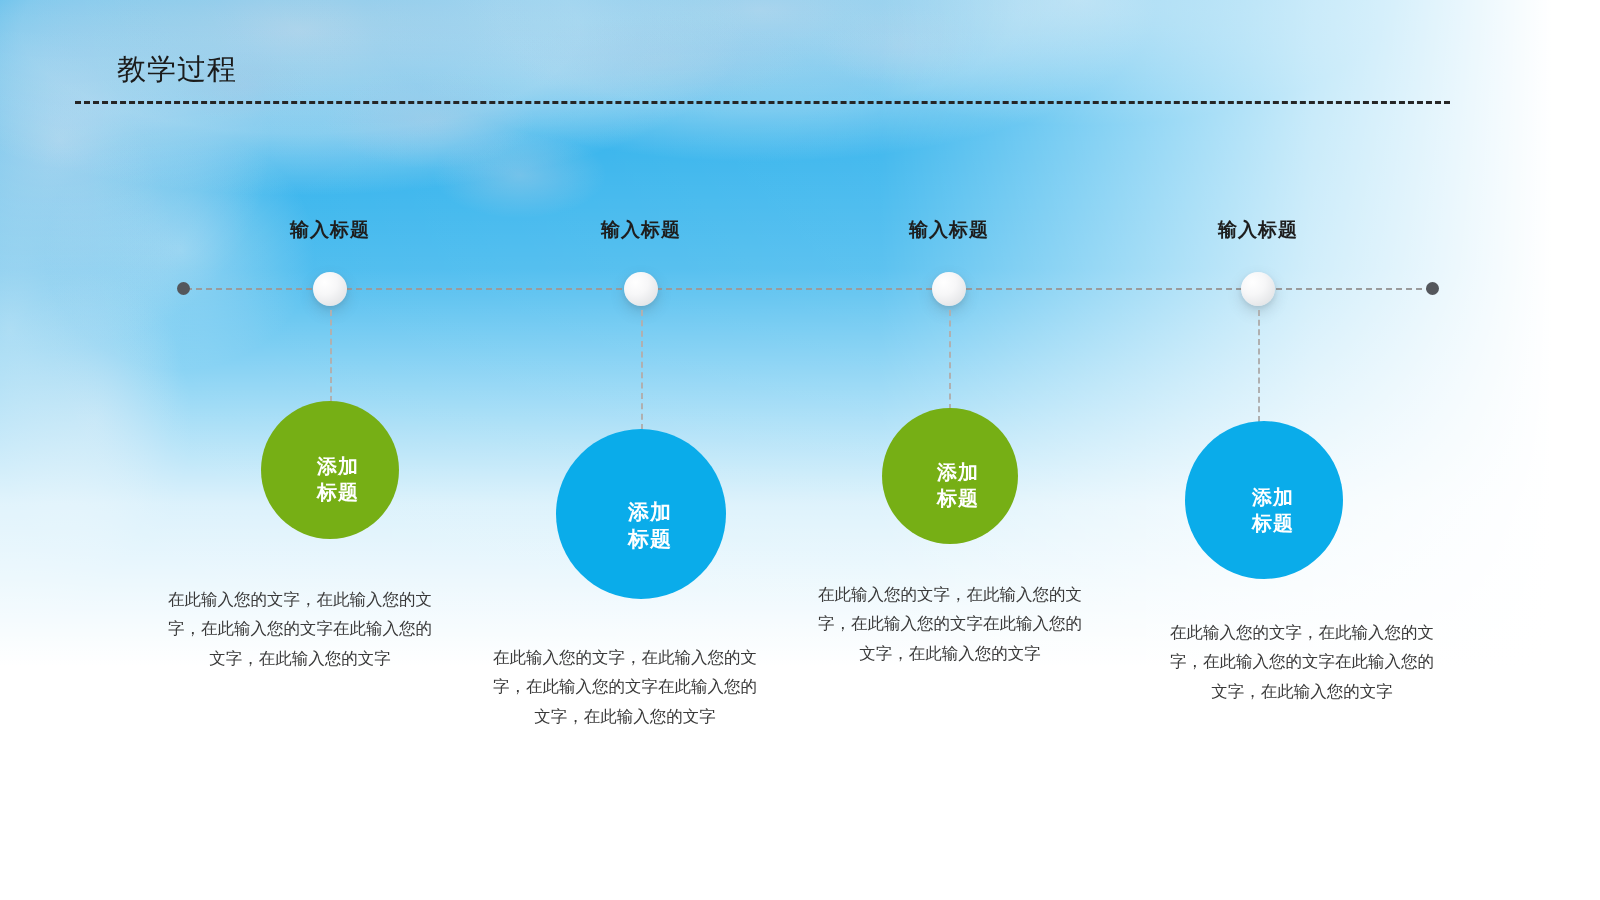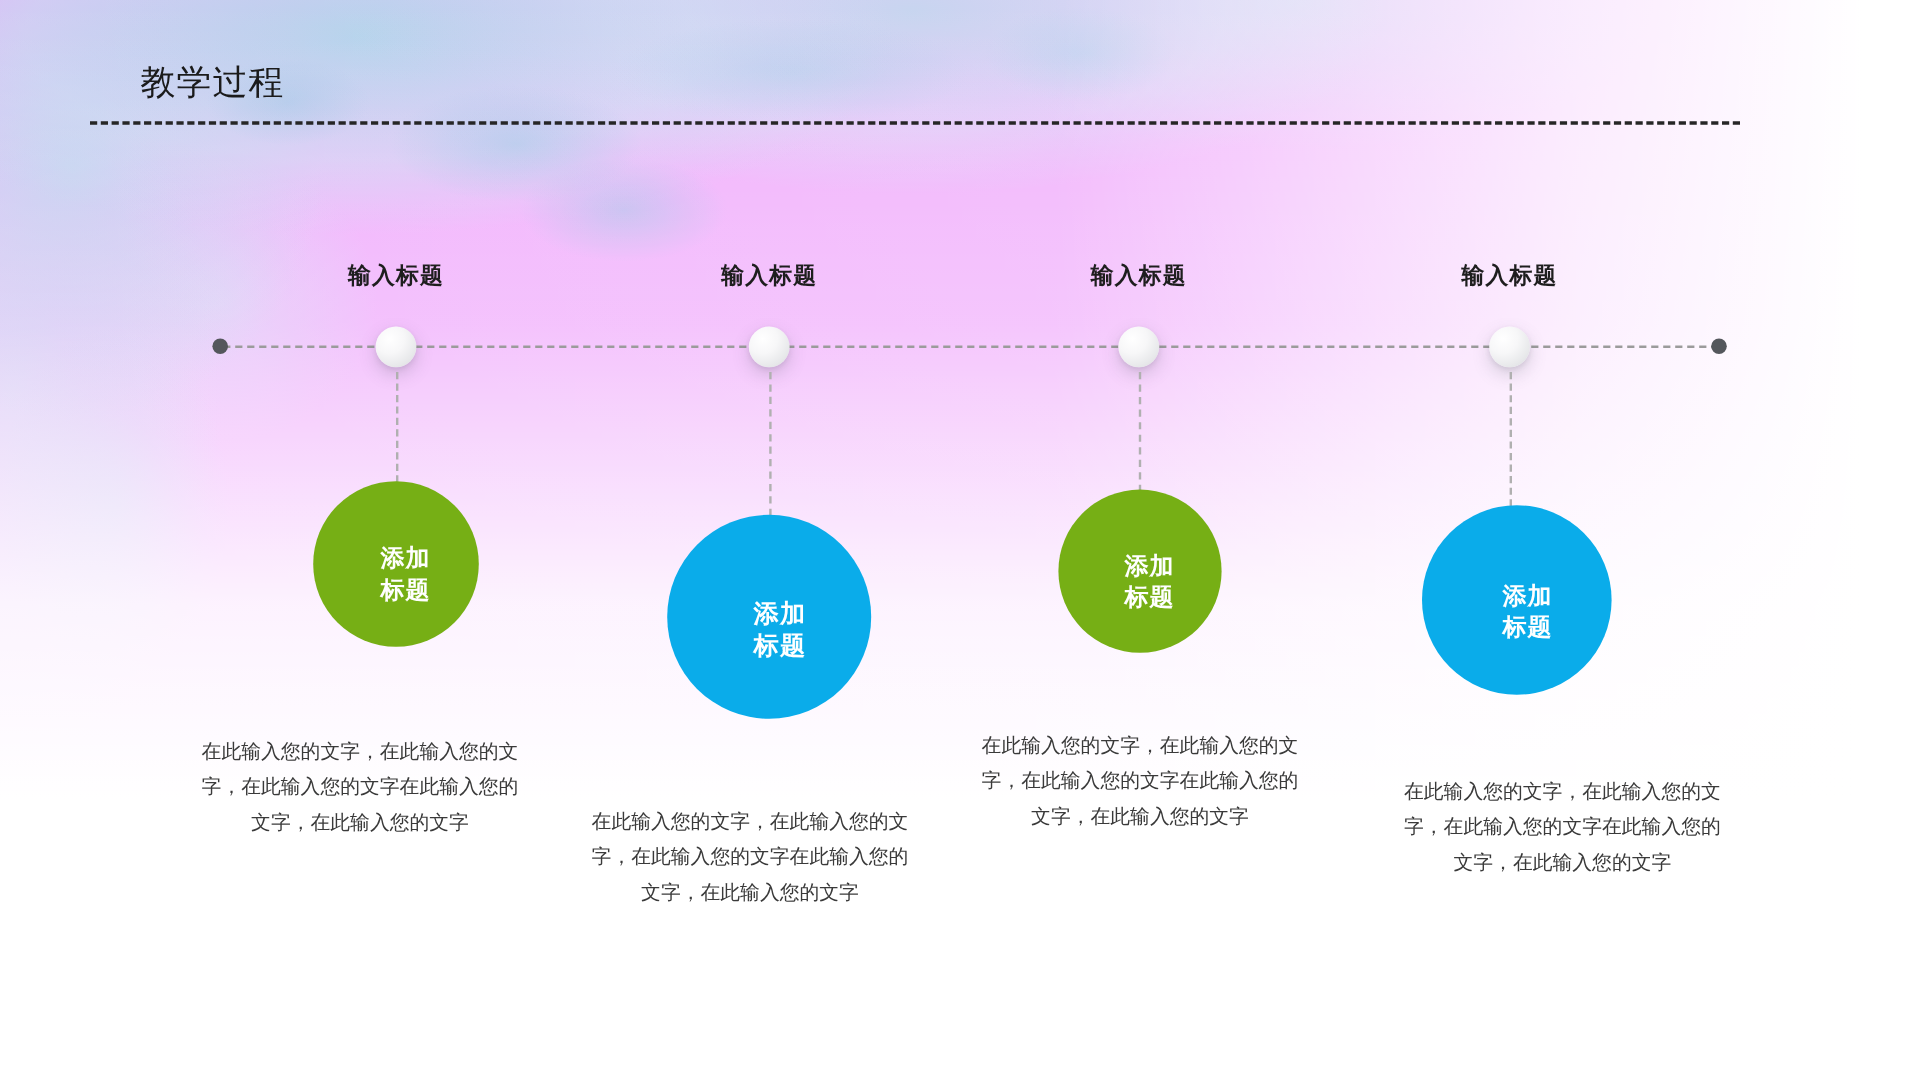--- a/index.html
+++ b/index.html
@@ -8,21 +8,21 @@
     background: #ffffff;
   }
   body {
     font-family: "Liberation Sans", "DejaVu Sans", sans-serif;
   }
   #slide {
     position: relative;
     width: 1600px;
     height: 900px;
     overflow: hidden;
-    background: #f0abfc;
+    background: #0ea5e9;
   }
 
   
   .bg-layer {
     position: absolute;
     inset: 0;
     pointer-events: none;
   }
   .wash-a {
     background:
@@ -133,21 +133,20 @@
     white-space: pre-line;
   }
 
   .desc {
     position: absolute;
     font-size: 16.5px;
     line-height: 1.78;
     color: #3a3a3a;
     text-align: center;
     transform: translateX(-50%);
-    margin-top: 28px;
   }
 </style>
 </head>
 <body>
 
 <div id="slide">
 
   <div class="bg-layer wash-a"></div>
   <div class="bg-layer wash-b"></div>
   <div class="bg-layer wash-fade"></div>

